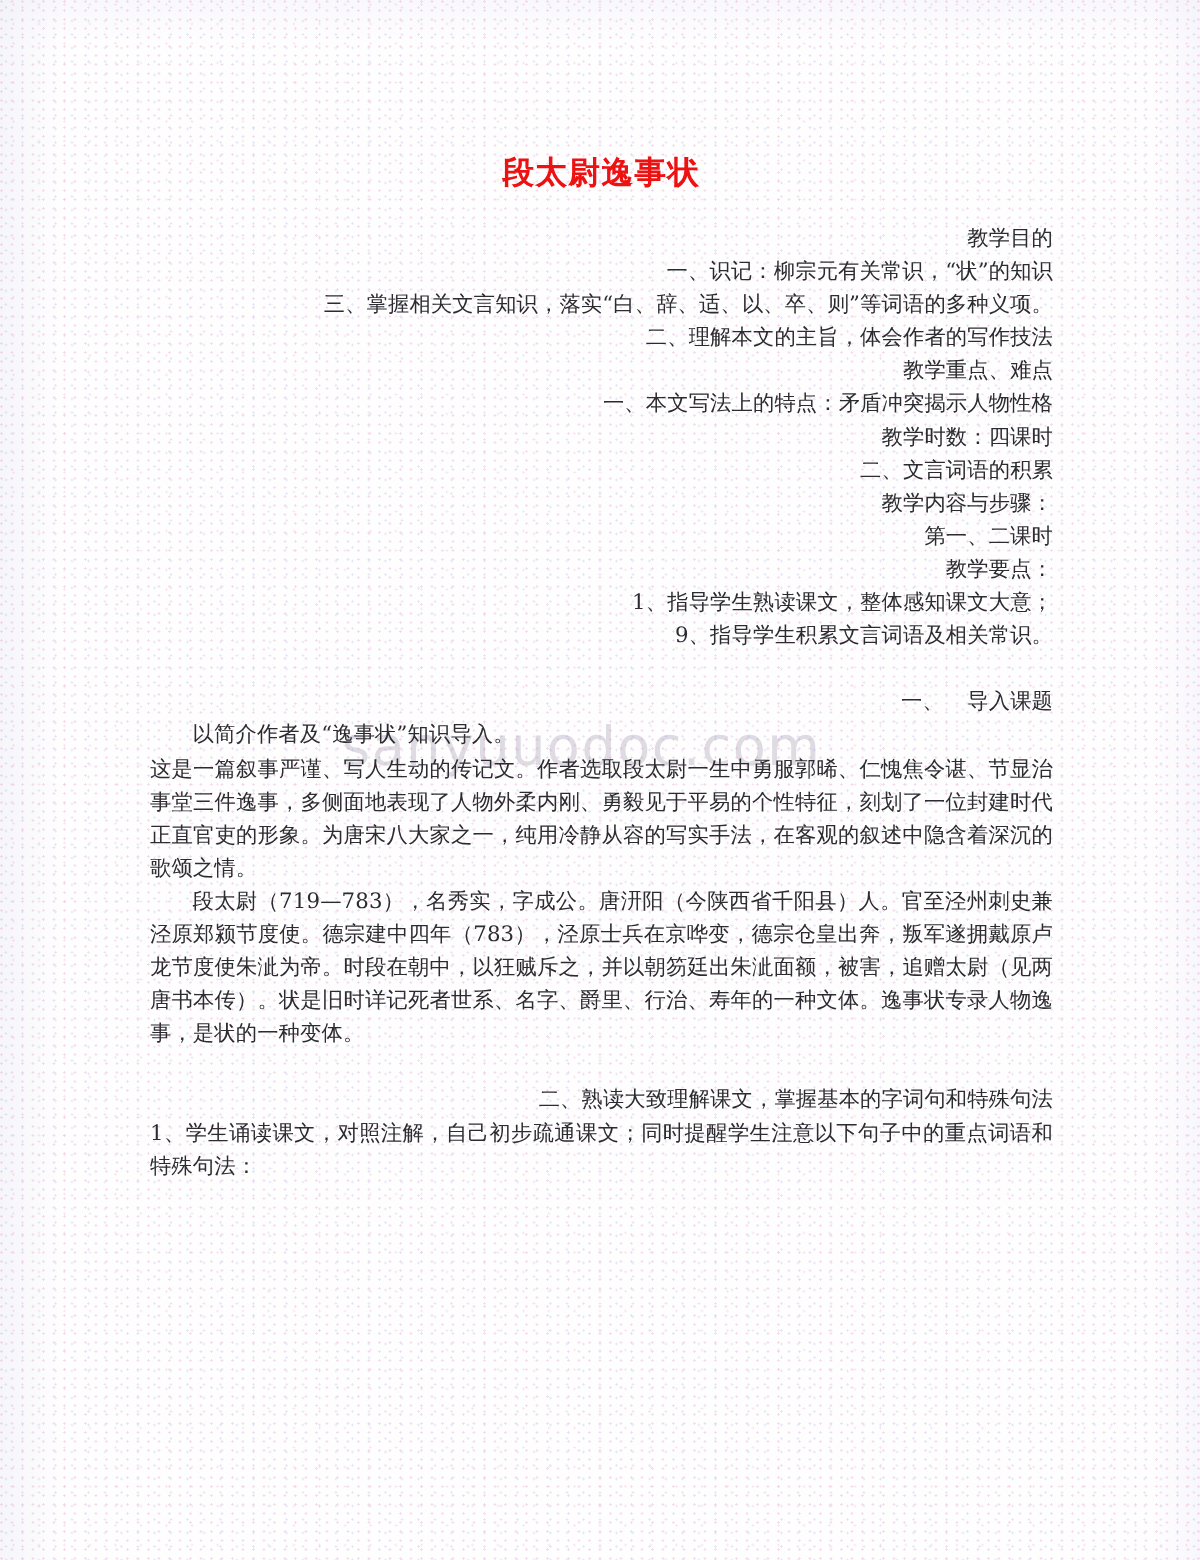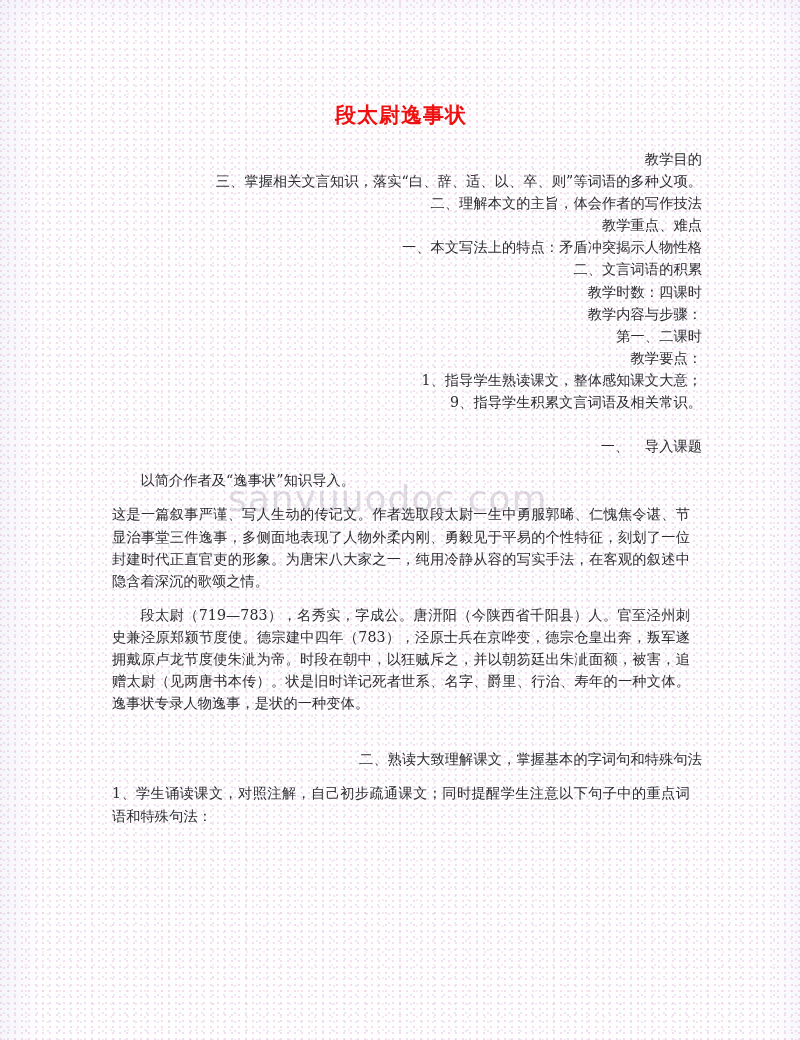--- a/index.html
+++ b/index.html
@@ -98,21 +98,21 @@
     word-break: break-all;
     letter-spacing: .1px;
     text-align: right;
   }
 
   
   .para {
     font-size: 14.2px;
     line-height: 22.1px;
     color: #2b2b30;
-    margin: 12px;
+    margin: 0;
     text-align: justify;
     text-justify: inter-ideograph;
     word-break: break-all;
     letter-spacing: .1px;
   }
   .para.indent { text-indent: 2em; }
 
   .blank { height: 22.1px; }
   .gap-sm  { display: inline-block; width: 1.1em; }
 </style>
@@ -121,28 +121,29 @@
 
 <div class="page">
 
   <div class="watermark">sanyuuodoc.com</div>
 
   <div class="content">
 
     <h1 class="doc-title">段太尉逸事状</h1>
 
     <p class="line">教学目的</p>
+    <p class="line">一、识记：柳宗元有关常识，“状”的知识</p>
     <p class="line">三、掌握相关文言知识，落实“白、辞、适、以、卒、则”等词语的多种义项。</p>
     <p class="line">二、理解本文的主旨，体会作者的写作技法</p>
 
     <p class="line">教学重点、难点</p>
     <p class="line">一、本文写法上的特点：矛盾冲突揭示人物性格</p>
+    <p class="line">教学时数：四课时</p>
+
     <p class="line">二、文言词语的积累</p>
-
-    <p class="line">教学时数：四课时</p>
     <p class="line">教学内容与步骤：</p>
     <p class="line">第一、二课时</p>
 
     <p class="line">教学要点：</p>
     <p class="line">1、指导学生熟读课文，整体感知课文大意；</p>
     <p class="line">9、指导学生积累文言词语及相关常识。</p>
 
     <div class="blank"></div>
 
     <p class="line"><span>一、</span><span class="gap-sm"></span><span>导入课题</span></p>

